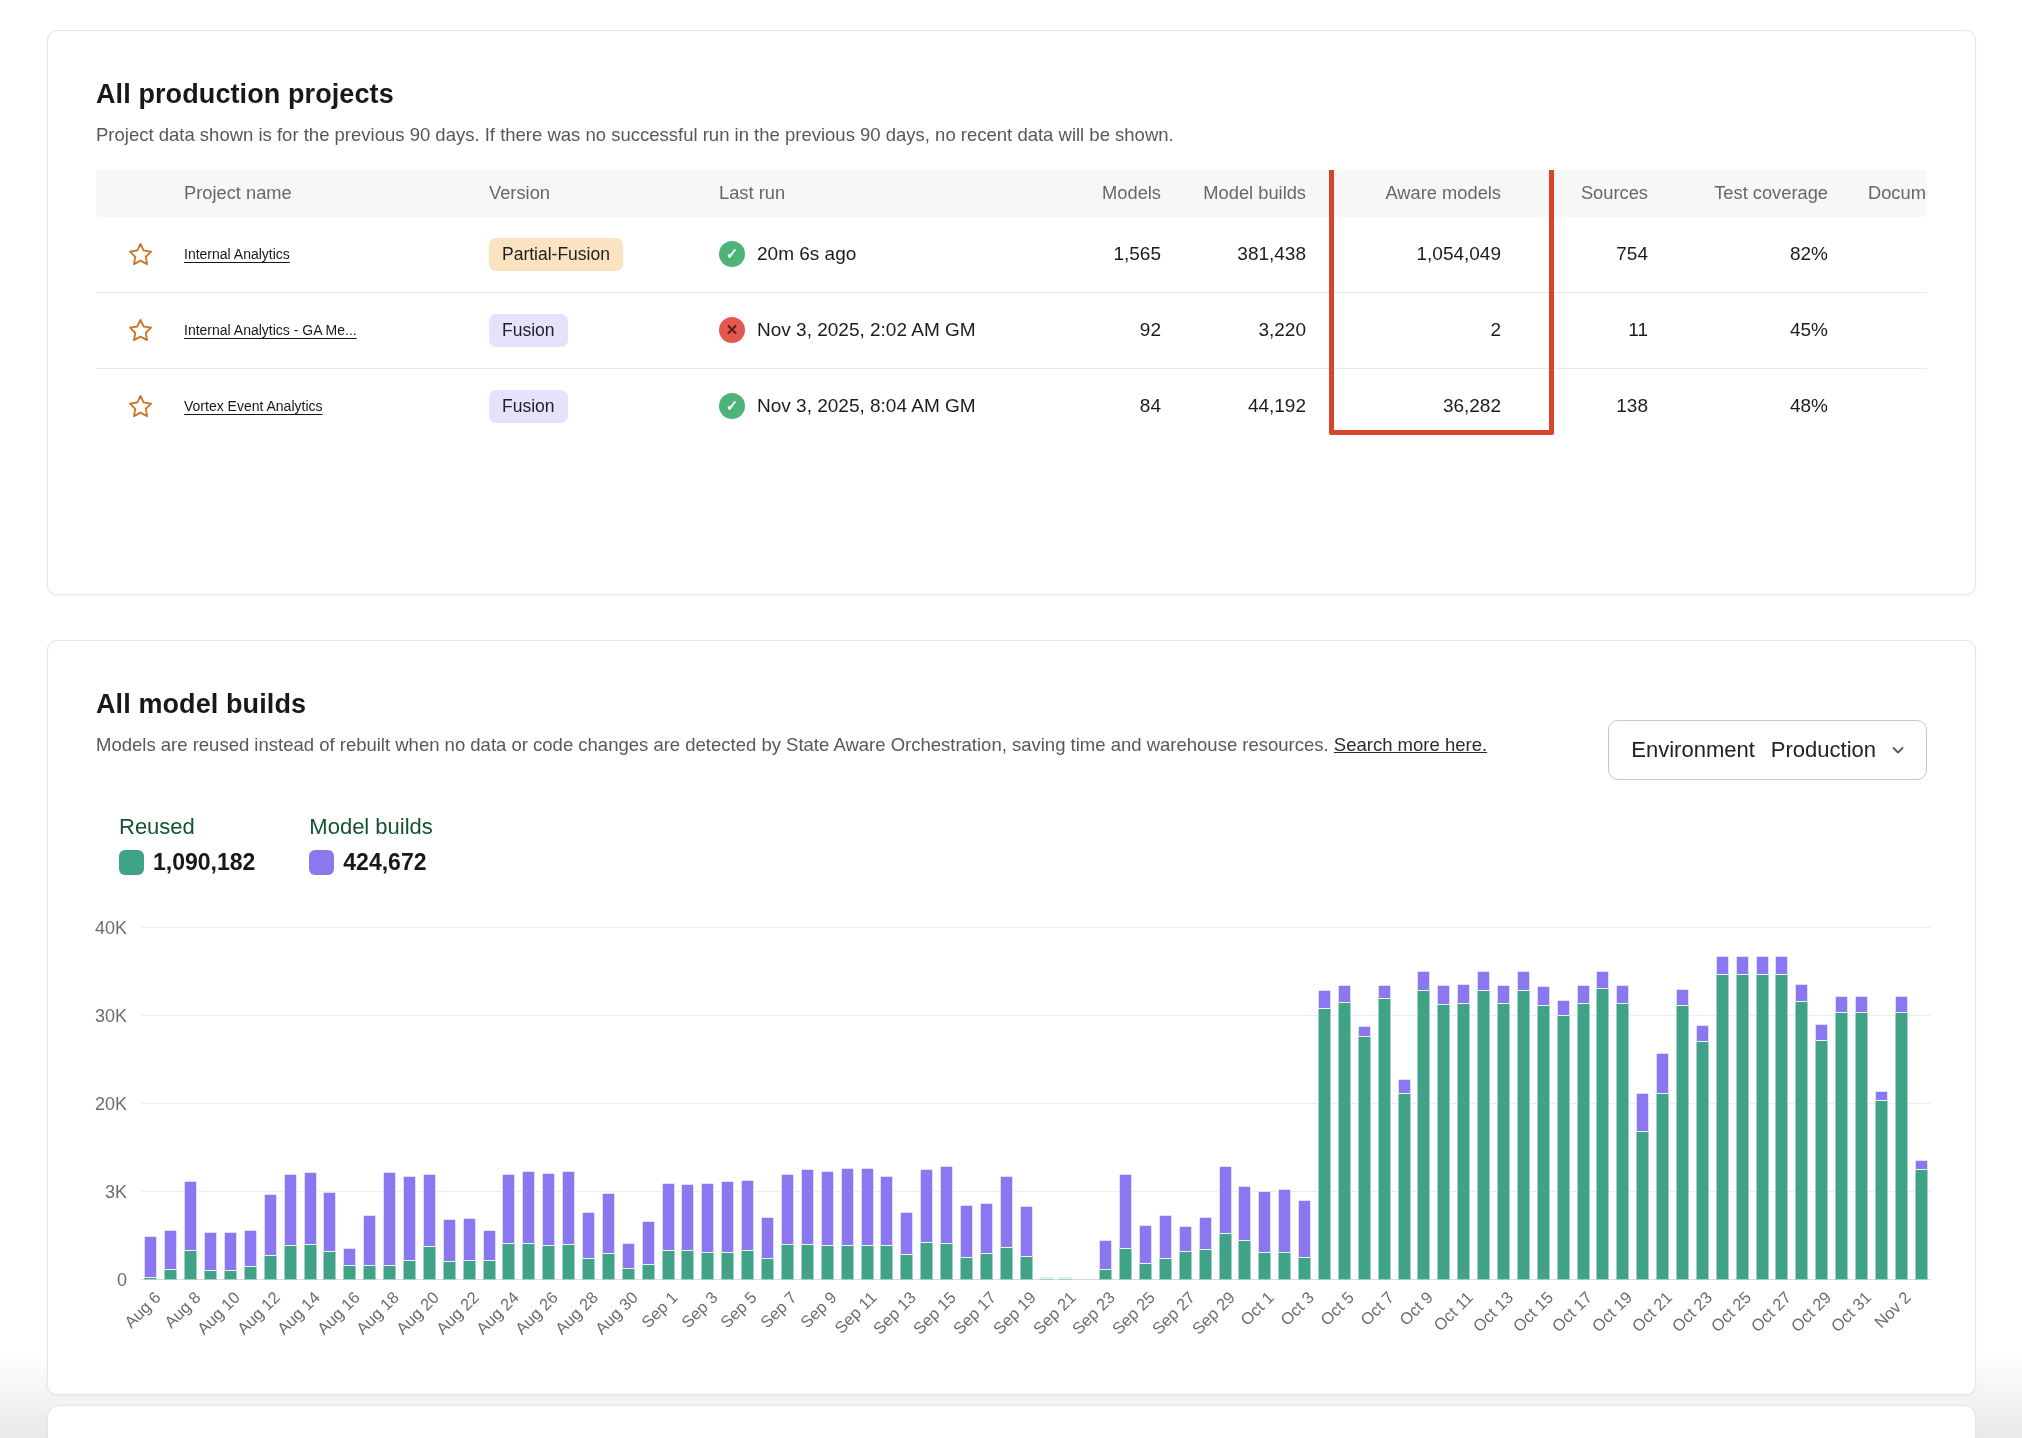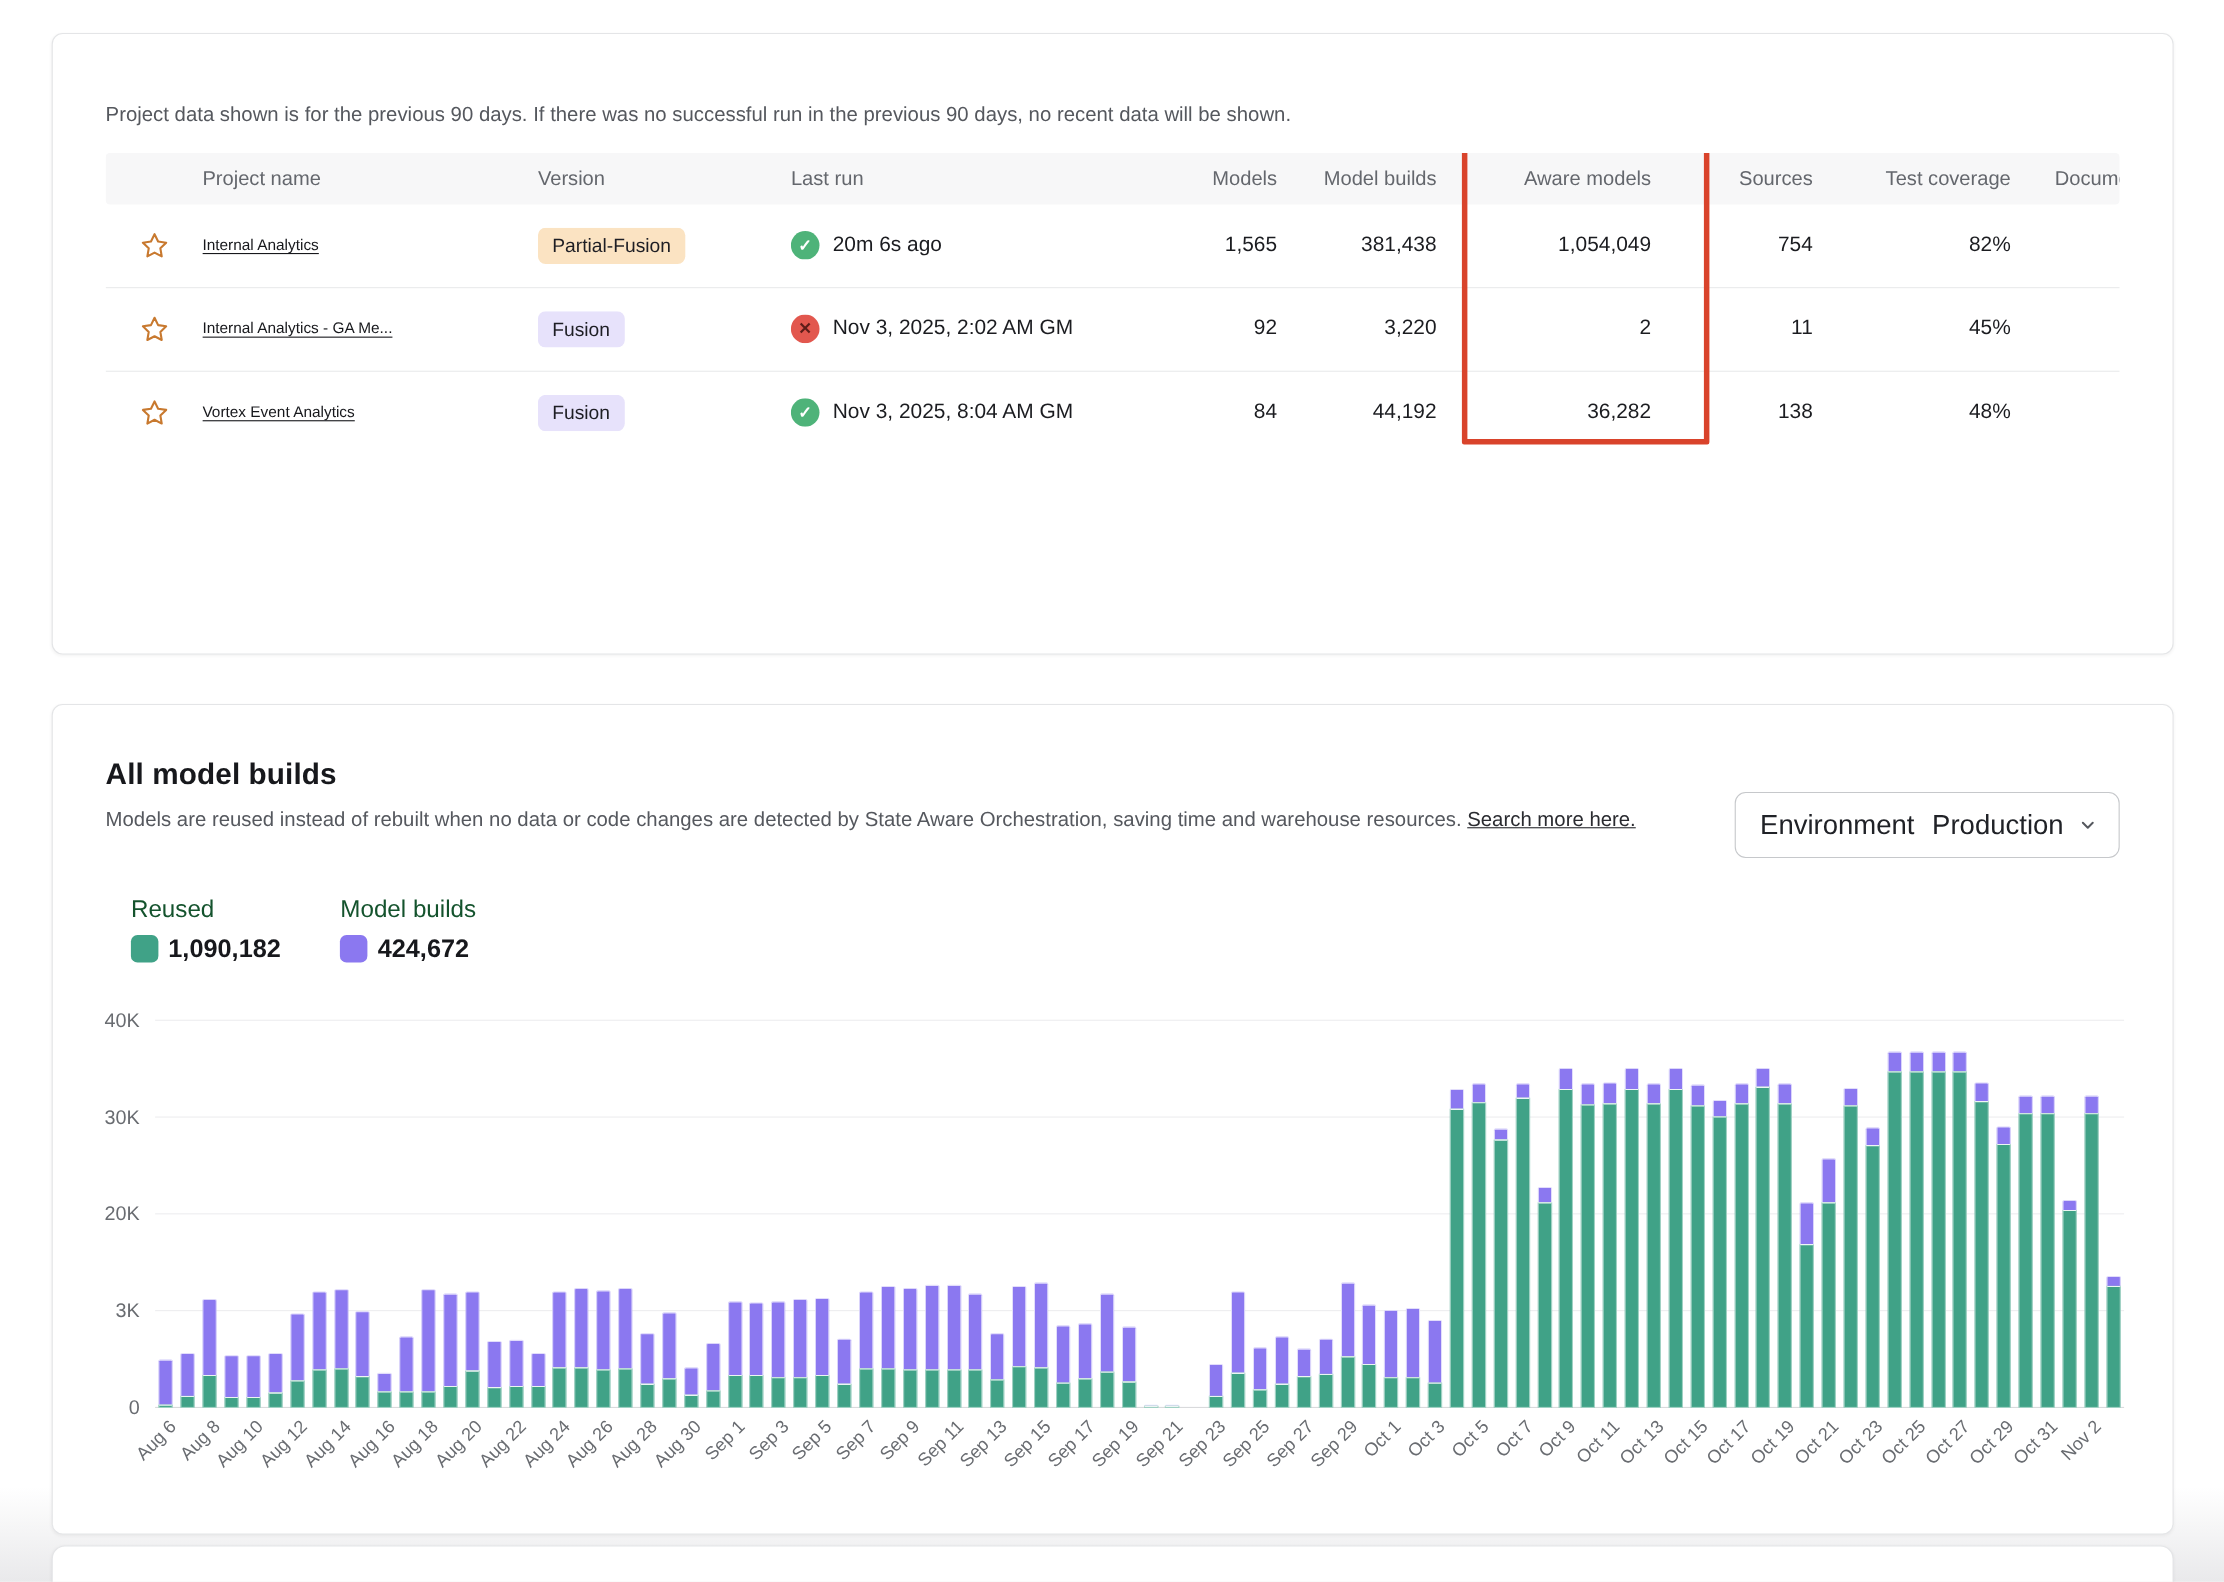--- a/index.html
+++ b/index.html
@@ -49,21 +49,21 @@
   .status-dot{width:26px;height:26px;border-radius:50%;flex:0 0 auto;display:flex;align-items:center;justify-content:center;font-size:15px;font-weight:700;}
   .status-dot.success{background:#4eb379;color:#fff;}
   .status-dot.error{background:#e2574e;color:#5c1c18;}
   .cellval{font-size:19px;color:#1b1c20;font-variant-numeric:tabular-nums;}
   .annotation-box{position:absolute;border:5px solid #d9432b;border-radius:2px;pointer-events:none;z-index:5;}
 
   
   .env-select{
     position:absolute;top:79px;right:48px;height:60px;box-sizing:border-box;
     border:1.4px solid #c6c8cb;border-radius:10px;display:flex;align-items:center;gap:14px;
-    padding:0 20px 0 22px;font-size:25px;color:#202227;cursor:pointer;background:#fff;
+    padding:0 20px 0 22px;font-size:22px;color:#202227;cursor:pointer;background:#fff;
   }
   .legend{display:flex;gap:54px;margin:56px 0 0 23px;}
   .legend-label{font-size:22px;color:#14532d;}
   .legend-valrow{display:flex;align-items:center;gap:9px;margin-top:9px;}
   .legend-swatch{width:25px;height:25px;border-radius:6px;}
   .legend-value{font-size:23px;font-weight:700;color:#17181c;font-variant-numeric:tabular-nums;}
 
   .chart{position:relative;margin-top:52px;margin-left:45px;width:1790px;}
   .plot{position:relative;height:352px;}
   .gridline{position:absolute;left:0;right:0;height:1px;background:#ededef;}
@@ -76,20 +76,21 @@
   .seg.reused{background:#40a287;border:1px solid rgba(255,255,255,.5);border-top:1px solid rgba(255,255,255,.9);}
   .xaxis{position:relative;height:95px;}
   .xlab{position:absolute;top:8px;width:0;}
   .xlab span{position:absolute;right:0;top:0;white-space:nowrap;font-size:16.5px;color:#696c71;
     transform:rotate(-45deg);transform-origin:100% 0;}
 </style>
 </head>
 <body>
 
 <section class="card" id="card-projects">
+  <h1 class="card-title">All production projects</h1>
   <div class="card-sub">Project data shown is for the previous 90 days. If there was no successful run in the previous 90 days, no recent data will be shown.</div>
 
 
   <div class="table-wrap">
     <div class="tr thead">
       <div class="th"></div>
       <div class="th">Project name</div>
       <div class="th">Version</div>
       <div class="th">Last run</div>
       <div class="th num">Models</div>

